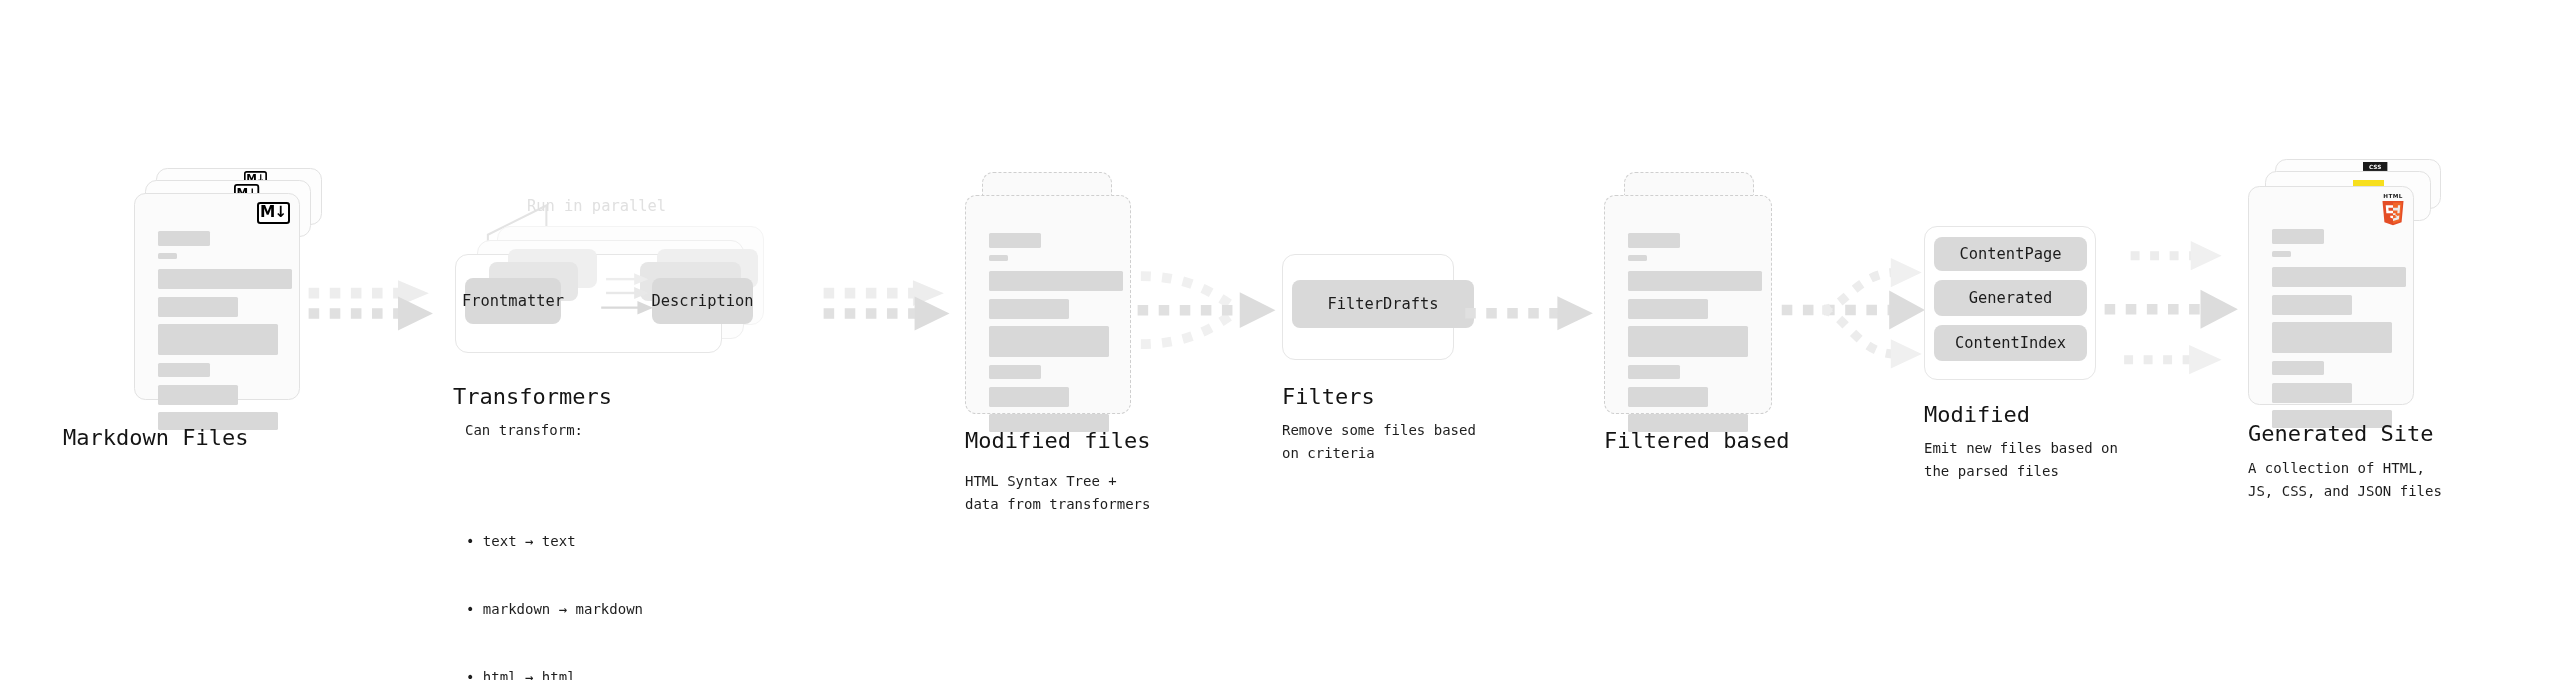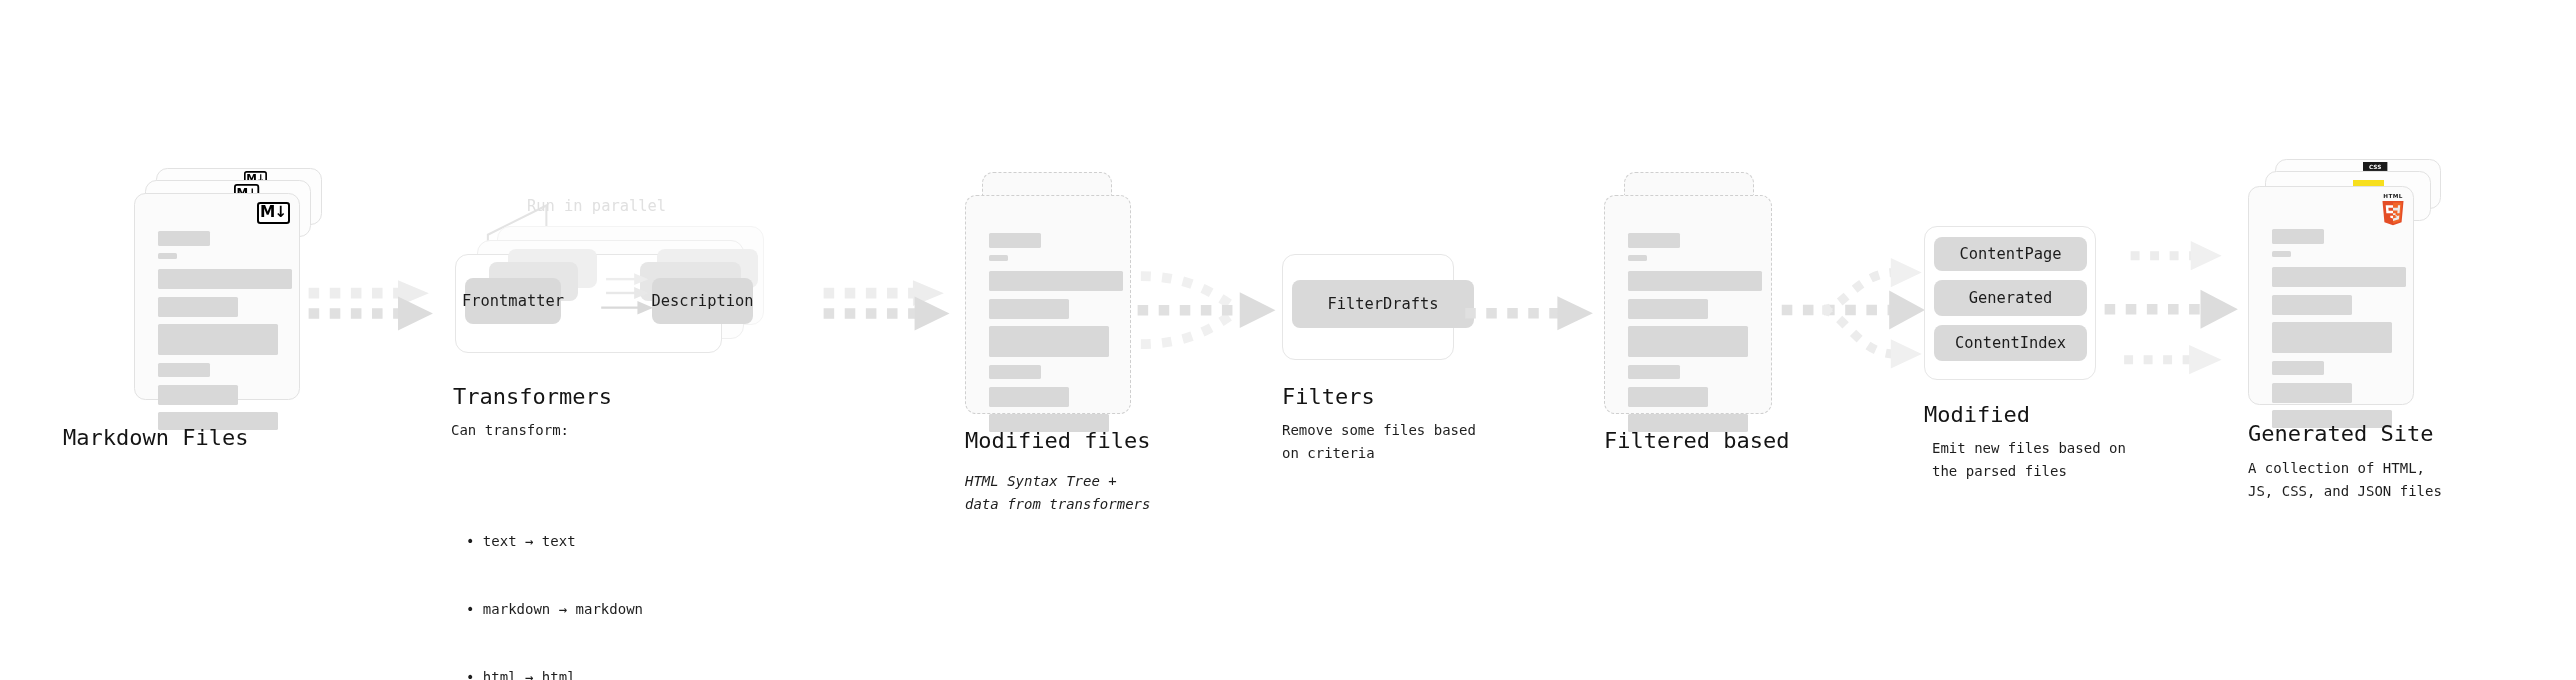--- a/index.html
+++ b/index.html
@@ -158,21 +158,21 @@
           <line x1="-6" y1="45" x2="42" y2="45"></line>
             <polygon points="40,39 54,45 40,51"></polygon>
         </g>
       </svg>
     </div>
 
     <div class="chip" style="left:465px;top:278px;width:96px;height:46px;">Frontmatter</div>
     <div class="chip" style="left:652px;top:278px;width:101px;height:46px;">Description</div>
 
     <div class="title" style="left:453px;top:384px;">Transformers</div>
-    <div class="sub" style="left:451px;top:419px;text-align:right;">Can transform:</div>
+    <div class="sub" style="left:465px;top:419px;text-align:right;">Can transform:</div>
     <div class="sub" style="left:466px;top:439px;">
       <ul class="bullets">
         <li>• text → text</li>
         <li>• markdown → markdown</li>
         <li>• html → html</li>
       </ul>
     </div>
   </div>
 
   <div class="conn" style="left:822px;top:275px;">
@@ -192,21 +192,21 @@
         <div class="ln" style="width:18.7px;height:6.5px;margin-bottom:9.8px;"></div>
         <div class="ln" style="width:134px;height:20.3px;"></div>
         <div class="ln" style="width:80px;height:20.3px;"></div>
         <div class="ln" style="width:120px;height:31px;"></div>
         <div class="ln" style="width:52px;height:14.6px;"></div>
         <div class="ln" style="width:80px;height:20.3px;"></div>
         <div class="ln" style="width:120px;height:18px;"></div>
       </div>
     </div>
     <div class="title" style="left:965px;top:428px;">Modified files</div>
-    <div class="sub" style="left:965px;top:470px;font-style:italic;">HTML Syntax Tree +
+    <div class="sub" style="left:965px;top:470px;">HTML Syntax Tree +
 data from transformers</div>
   </div>
 
   <div class="conn" style="left:1136px;top:268px;">
     <svg width="154" height="86" viewBox="0 0 190 106">
       <path d="M6 10 C 64 10, 96 30, 126 52" fill="none" stroke="#f0f0f0" stroke-width="12" stroke-dasharray="12 14"></path>
       <path d="M6 94 C 64 94, 96 74, 126 52" fill="none" stroke="#f0f0f0" stroke-width="12" stroke-dasharray="12 14"></path>
       <line x1="2" y1="52" x2="132" y2="52" stroke="#e0e0e0" stroke-width="13" stroke-dasharray="13 13"></line>
       <polygon points="128,30 172,52 128,74" fill="#dcdcdc"></polygon>
     </svg>
@@ -254,21 +254,21 @@
       <polygon points="136,122 174,140 136,158" fill="#f0f0f0"></polygon>
     </svg>
   </div>
 
   <div>
     <div class="gbox" style="left:1924px;top:226px;width:172px;height:154px;"></div>
     <div class="chip" style="left:1934px;top:237px;width:153px;height:34px;">ContentPage</div>
     <div class="chip" style="left:1934px;top:280px;width:153px;height:36px;">Generated</div>
     <div class="chip" style="left:1934px;top:325px;width:153px;height:36px;">ContentIndex</div>
     <div class="title" style="left:1924px;top:402px;">Modified</div>
-    <div class="sub" style="left:1924px;top:437px;margin-left:8px;">Emit new files based on
+    <div class="sub" style="left:1924px;top:437px;">Emit new files based on
 the parsed files</div>
   </div>
 
   <div class="conn" style="left:2103px;top:236px;">
     <svg width="156" height="145" viewBox="0 0 192 178">
       <line x1="34" y1="24" x2="112" y2="24" stroke="#ececec" stroke-width="11" stroke-dasharray="11 13"></line>
       <polygon points="108,6 146,24 108,42" fill="#f0f0f0"></polygon>
       <line x1="2" y1="90" x2="126" y2="90" stroke="#e0e0e0" stroke-width="13" stroke-dasharray="13 13"></line>
       <polygon points="120,66 166,90 120,114" fill="#dcdcdc"></polygon>
       <line x1="26" y1="152" x2="110" y2="152" stroke="#ececec" stroke-width="11" stroke-dasharray="11 13"></line>

